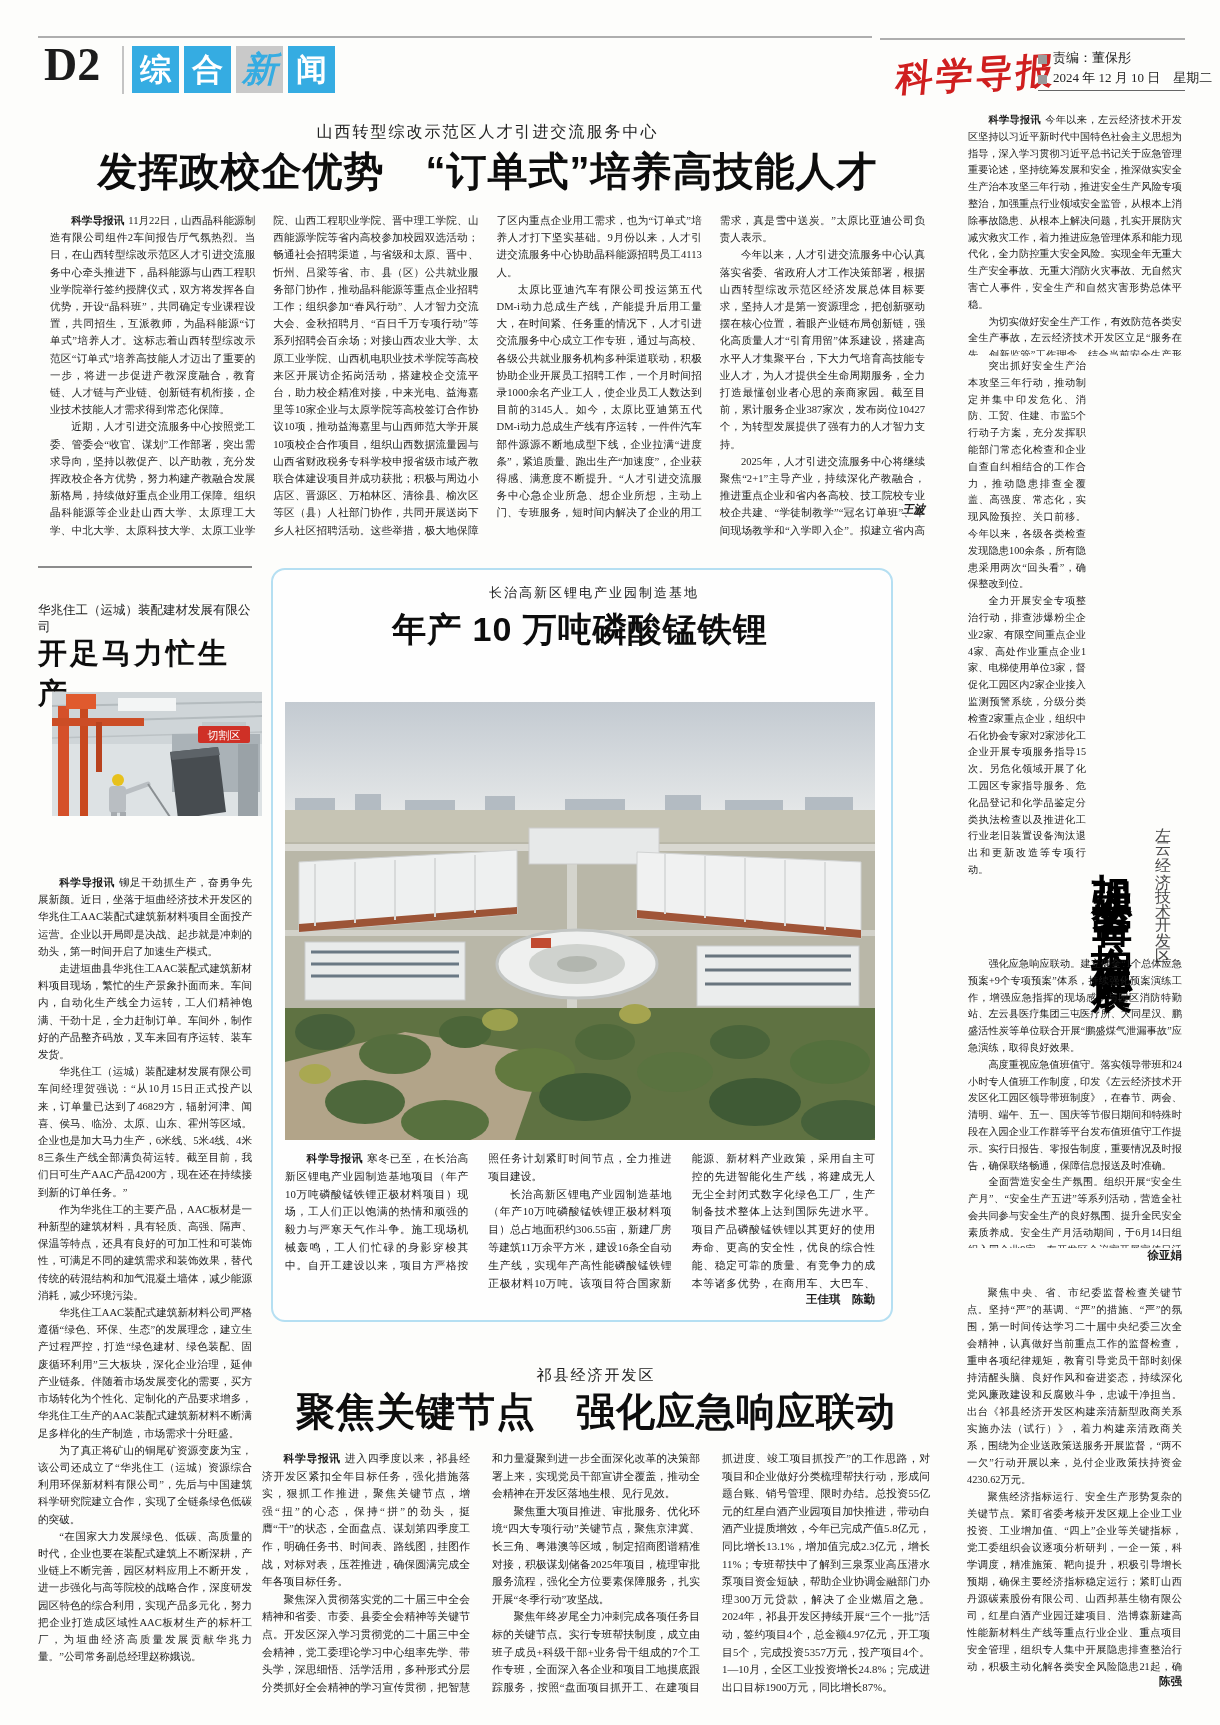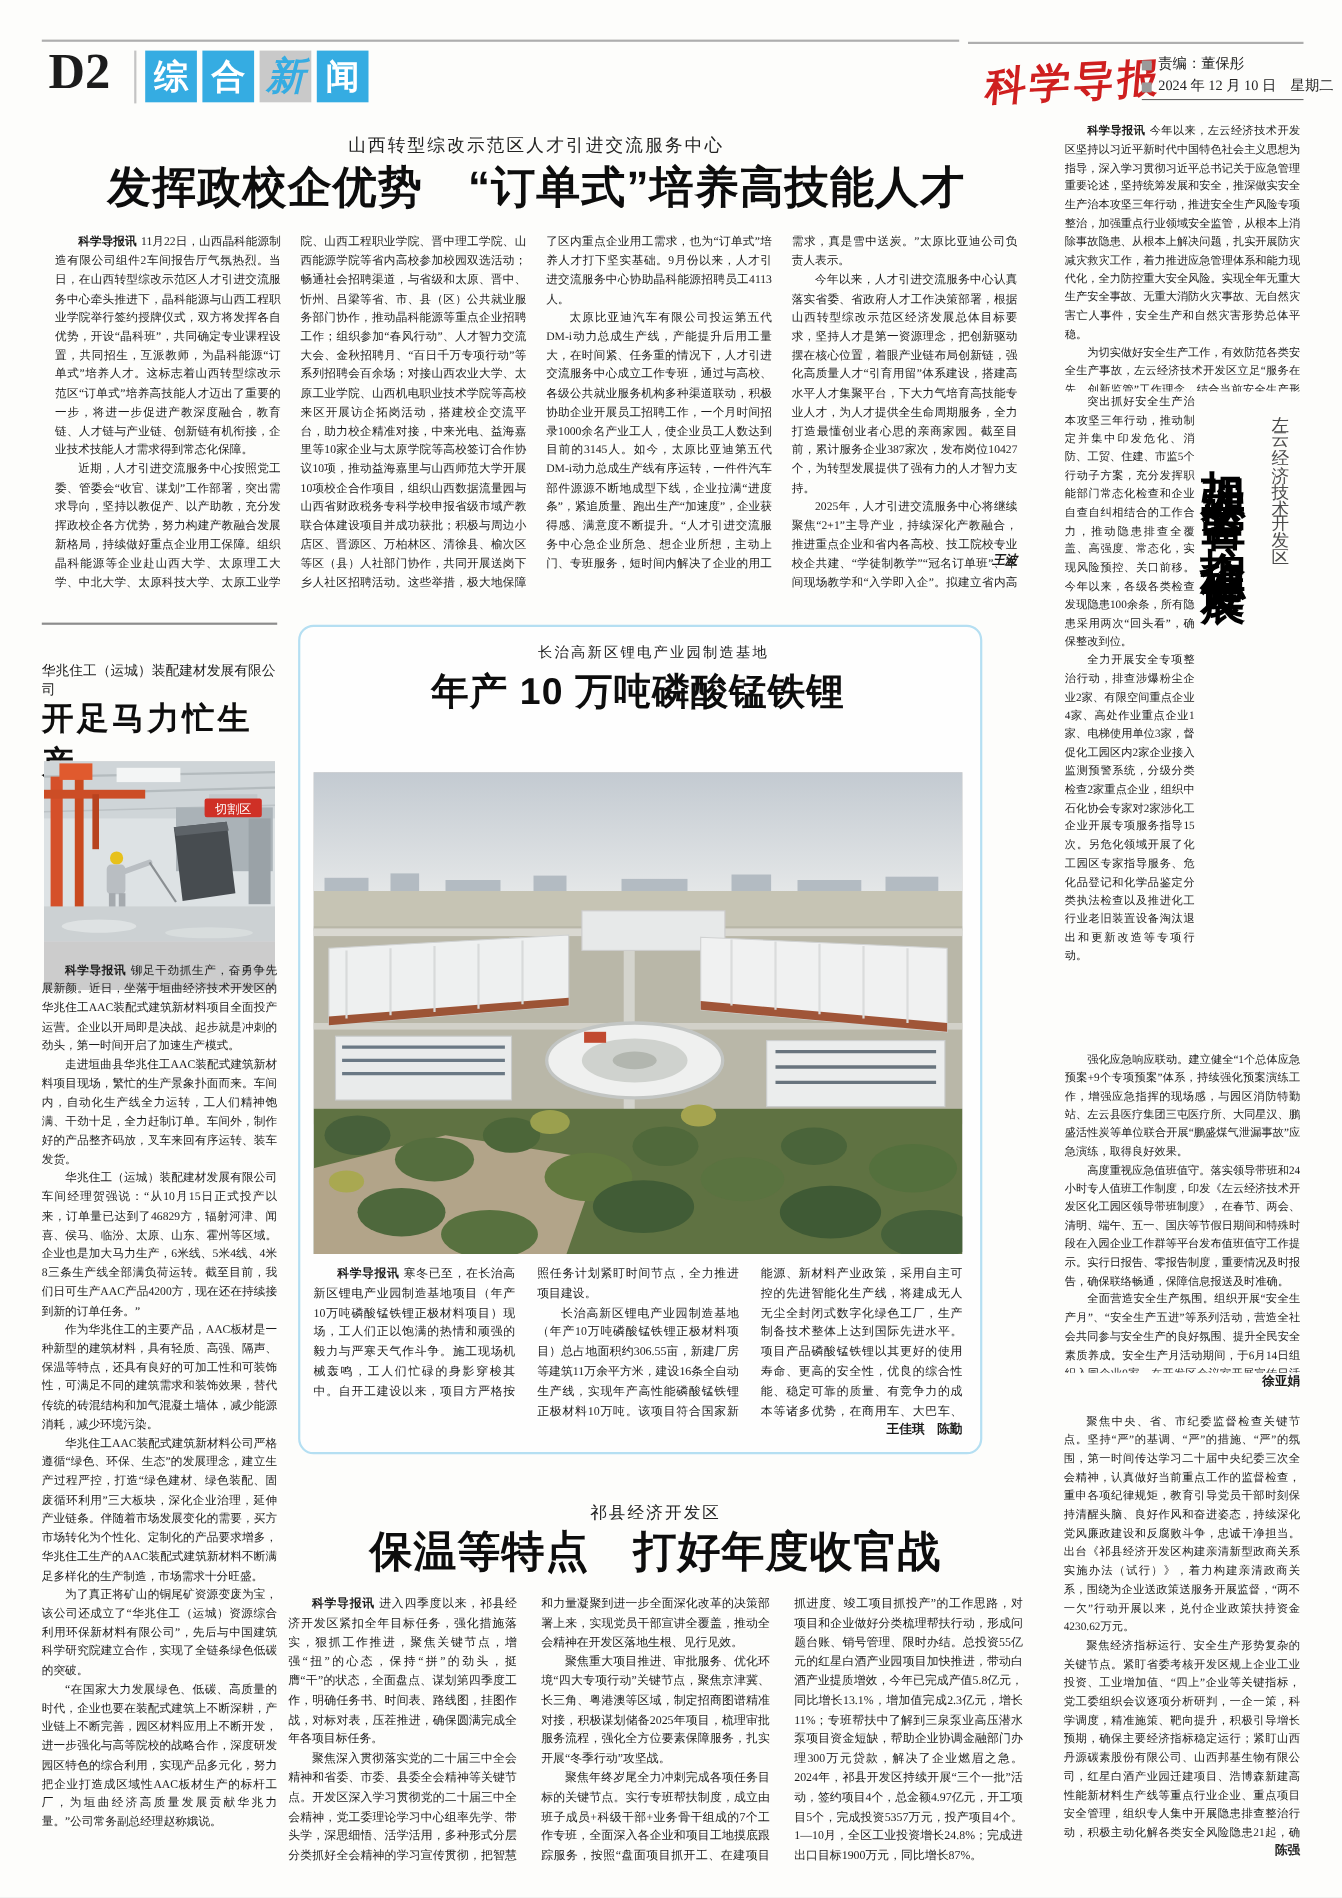--- a/index.html
+++ b/index.html
@@ -79,21 +79,21 @@
     <p>今年以来，人才引进交流服务中心认真落实省委、省政府人才工作决策部署，根据山西转型综改示范区经济发展总体目标要求，坚持人才是第一资源理念，把创新驱动摆在核心位置，着眼产业链布局创新链，强化高质量人才“引育用留”体系建设，搭建高水平人才集聚平台，下大力气培育高技能专业人才，为人才提供全生命周期服务，全力打造最懂创业者心思的亲商家园。截至目前，累计服务企业387家次，发布岗位10427个，为转型发展提供了强有力的人才智力支持。</p>
     <p>2025年，人才引进交流服务中心将继续聚焦“2+1”主导产业，持续深化产教融合，推进重点企业和省内各高校、技工院校专业校企共建、“学徒制教学”“冠名订单班”、车间现场教学和“入学即入企”。拟建立省内高校“山西转型综改示范区人才驿站”5家、省外“引才工作站”1家，注重发挥院校学生就业指导中心人才引进窗口作用，拓宽引才渠道，保障企业用工。同时，着力构建高质量人才培养体系，制定完善相关政策，全方位做好人才服务工作，赋能山西转型综改示范区经济高质量发展。</p>
   </div>
   <div class="abs byline" style="left:850px;top:502px;width:75px;font-style:italic;">王波</div>
 
   <div class="abs body-text side-text" style="left:968px;top:112px;width:214px;height:244px;">
     <p><b class="lead">科学导报讯</b><span>今年以来，左云经济技术开发区坚持以习近平新时代中国特色社会主义思想为指导，深入学习贯彻习近平总书记关于应急管理重要论述，坚持统筹发展和安全，推深做实安全生产治本攻坚三年行动，推进安全生产风险专项整治，加强重点行业领域安全监管，从根本上消除事故隐患、从根本上解决问题，扎实开展防灾减灾救灾工作，着力推进应急管理体系和能力现代化，全力防控重大安全风险。实现全年无重大生产安全事故、无重大消防火灾事故、无自然灾害亡人事件，安全生产和自然灾害形势总体平稳。</span></p>
     <p>为切实做好安全生产工作，有效防范各类安全生产事故，左云经济技术开发区立足“服务在先、创新监管”工作理念，结合当前安全生产形势，聚焦热点、难点问题，在安全领域督查、安全隐患排查、安全知识宣传等方面认真履职，精准发力，多措并举强化安全生产领域监督执纪问责，以强有力的监督为开发区企业安全生产保驾护航。</p>
   </div>
 
-  <div class="abs" style="left:968px;top:358px;width:216px;height:592px;display:flex;">
+  <div class="abs" style="left:968px;top:358px;width:216px;height:592px;display:flex;align-items:flex-end;">
     <div class="body-text side-text" style="width:118px;height:592px;">
       <p>突出抓好安全生产治本攻坚三年行动，推动制定并集中印发危化、消防、工贸、住建、市监5个行动子方案，充分发挥职能部门常态化检查和企业自查自纠相结合的工作合力，推动隐患排查全覆盖、高强度、常态化，实现风险预控、关口前移。今年以来，各级各类检查发现隐患100余条，所有隐患采用两次“回头看”，确保整改到位。</p>
       <p>全力开展安全专项整治行动，排查涉爆粉尘企业2家、有限空间重点企业4家、高处作业重点企业1家、电梯使用单位3家，督促化工园区内2家企业接入监测预警系统，分级分类检查2家重点企业，组织中石化协会专家对2家涉化工企业开展专项服务指导15次。另危化领域开展了化工园区专家指导服务、危化品登记和化学品鉴定分类执法检查以及推进化工行业老旧装置设备淘汰退出和更新改造等专项行动。</p>
     </div>
     <div style="width:66px;padding-top:36px;">
       <div class="v-head">加强安全监管</div>
       <div class="v-head" style="margin-top:26px;">护企稳健发展</div>
     </div>
     <div style="width:30px;padding-top:8px;">
       <div class="v-kicker">左云经济技术开发区</div>
@@ -104,21 +104,21 @@
     <p>强化应急响应联动。建立健全“1个总体应急预案+9个专项预案”体系，持续强化预案演练工作，增强应急指挥的现场感，与园区消防特勤站、左云县医疗集团三屯医疗所、大同星汉、鹏盛活性炭等单位联合开展“鹏盛煤气泄漏事故”应急演练，取得良好效果。</p>
     <p>高度重视应急值班值守。落实领导带班和24小时专人值班工作制度，印发《左云经济技术开发区化工园区领导带班制度》，在春节、两会、清明、端午、五一、国庆等节假日期间和特殊时段在入园企业工作群等平台发布值班值守工作提示。实行日报告、零报告制度，重要情况及时报告，确保联络畅通，保障信息报送及时准确。</p>
     <p>全面营造安全生产氛围。组织开展“安全生产月”、“安全生产五进”等系列活动，营造全社会共同参与安全生产的良好氛围、提升全民安全素质养成。安全生产月活动期间，于6月14日组织入园企业9家，在开发区会议室开展宣传日活动，为广大市民统一提供政策法规、安全管理、应急救援、防灾减灾救灾等方面的咨询与服务。此外，还开展“畅通生命通道”全域亮屏行动、应急演练、警示教育以及安全文化“五进”活动。通过一系列活动，在全区大力营造浓厚安全氛围，提升公众安全意识和自救能力。</p>
   </div>
   <div class="abs byline" style="left:1090px;top:1248px;width:92px;">徐亚娟</div>
 
   <div class="abs rule" style="left:38px;top:566px;width:214px;background:#8c8c8c;"></div>
   <div class="abs" style="left:38px;top:602px;width:214px;font-size:12.5px;letter-spacing:0;font-family:'Liberation Sans',sans-serif;">华兆住工（运城）装配建材发展有限公司</div>
   <div class="abs headline" style="left:38px;top:634px;width:214px;font-size:29px;text-align:left;letter-spacing:3px;">开足马力忙生产</div>
 
-  <div class="abs photo-frame" style="left:40px;top:692px;width:210px;height:208px;">
+  <div class="abs photo-frame" style="left:52px;top:692px;width:210px;height:124px;">
     <svg width="210" height="164" viewBox="0 0 210 164">
       <rect width="210" height="164" fill="#dde2e4"></rect>
       <rect width="210" height="52" fill="#cfd5d8"></rect>
       <line x1="0" y1="14" x2="210" y2="10" stroke="#b4bbbe" stroke-width="2"></line>
       <line x1="0" y1="30" x2="210" y2="24" stroke="#b4bbbe" stroke-width="2"></line>
       <line x1="0" y1="46" x2="210" y2="40" stroke="#bcc2c5" stroke-width="1.5"></line>
       <rect x="66" y="6" width="58" height="13" fill="#f3f5f5"></rect>
       <rect x="120" y="42" width="88" height="58" fill="#aab2b7"></rect>
       <rect x="150" y="30" width="44" height="18" fill="#c2c8cb"></rect>
       <rect x="186" y="52" width="20" height="78" fill="#9aa2a7"></rect>
@@ -254,21 +254,21 @@
   </div>
 
   <div class="abs body-text cap-text" style="left:285px;top:1150px;width:590px;height:160px;">
     <p><b class="lead">科学导报讯</b><span>寒冬已至，在长治高新区锂电产业园制造基地项目（年产10万吨磷酸锰铁锂正极材料项目）现场，工人们正以饱满的热情和顽强的毅力与严寒天气作斗争。施工现场机械轰鸣，工人们忙碌的身影穿梭其中。自开工建设以来，项目方严格按照任务计划紧盯时间节点，全力推进项目建设。</span></p>
     <p>长治高新区锂电产业园制造基地（年产10万吨磷酸锰铁锂正极材料项目）总占地面积约306.55亩，新建厂房等建筑11万余平方米，建设16条全自动生产线，实现年产高性能磷酸锰铁锂正极材料10万吨。该项目符合国家新能源、新材料产业政策，采用自主可控的先进智能化生产线，将建成无人无尘全封闭式数字化绿色工厂，生产制备技术整体上达到国际先进水平。项目产品磷酸锰铁锂以其更好的使用寿命、更高的安全性，优良的综合性能、稳定可靠的质量、有竞争力的成本等诸多优势，在商用车、大巴车、储能等领域占有着主要市场，迎合车用动力电池及储能电池等多方面应用场景，市场前景广阔。</p>
 
   </div>
   <div class="abs byline" style="left:735px;top:1292px;width:140px;">王佳琪　陈勤</div>
 
   <div class="abs kicker" style="left:262px;top:1366px;width:668px;font-size:15px;">祁县经济开发区</div>
-  <div class="abs headline" style="left:262px;top:1388px;width:668px;font-size:39px;line-height:48px;">保温等特点　打好年度收官战</div>
+  <div class="abs headline" style="left:262px;top:1388px;width:668px;font-size:39px;line-height:48px;">聚焦关键节点　强化应急响应联动</div>
 
   <div class="abs body-text q-body" style="left:262px;top:1450px;width:668px;height:268px;">
     <p><b class="lead">科学导报讯</b><span>进入四季度以来，祁县经济开发区紧扣全年目标任务，强化措施落实，狠抓工作推进，聚焦关键节点，增强“扭”的心态，保持“拼”的劲头，挺膺“干”的状态，全面盘点、谋划第四季度工作，明确任务书、时间表、路线图，挂图作战，对标对表，压茬推进，确保圆满完成全年各项目标任务。</span></p>
     <p>聚焦深入贯彻落实党的二十届三中全会精神和省委、市委、县委全会精神等关键节点。开发区深入学习贯彻党的二十届三中全会精神，党工委理论学习中心组率先学、带头学，深思细悟、活学活用，多种形式分层分类抓好全会精神的学习宣传贯彻，把智慧和力量凝聚到进一步全面深化改革的决策部署上来，实现党员干部宣讲全覆盖，推动全会精神在开发区落地生根、见行见效。</p>
     <p>聚焦重大项目推进、审批服务、优化环境“四大专项行动”关键节点，聚焦京津冀、长三角、粤港澳等区域，制定招商图谱精准对接，积极谋划储备2025年项目，梳理审批服务流程，强化全方位要素保障服务，扎实开展“冬季行动”攻坚战。</p>
     <p>聚焦年终岁尾全力冲刺完成各项任务目标的关键节点。实行专班帮扶制度，成立由班子成员+科级干部+业务骨干组成的7个工作专班，全面深入各企业和项目工地摸底跟踪服务，按照“盘面项目抓开工、在建项目抓进度、竣工项目抓投产”的工作思路，对项目和企业做好分类梳理帮扶行动，形成问题台账、销号管理、限时办结。总投资55亿元的红星白酒产业园项目加快推进，带动白酒产业提质增效，今年已完成产值5.8亿元，同比增长13.1%，增加值完成2.3亿元，增长11%；专班帮扶中了解到三泉泵业高压潜水泵项目资金短缺，帮助企业协调金融部门办理300万元贷款，解决了企业燃眉之急。2024年，祁县开发区持续开展“三个一批”活动，签约项目4个，总金额4.97亿元，开工项目5个，完成投资5357万元，投产项目4个。1—10月，全区工业投资增长24.8%；完成进出口目标1900万元，同比增长87%。</p>
   </div>
 
   <div class="abs body-text q-col4" style="left:967px;top:1284px;width:215px;height:388px;">
     <p>聚焦中央、省、市纪委监督检查关键节点。坚持“严”的基调、“严”的措施、“严”的氛围，第一时间传达学习二十届中央纪委三次全会精神，认真做好当前重点工作的监督检查，重申各项纪律规矩，教育引导党员干部时刻保持清醒头脑、良好作风和奋进姿态，持续深化党风廉政建设和反腐败斗争，忠诚干净担当。出台《祁县经济开发区构建亲清新型政商关系实施办法（试行）》，着力构建亲清政商关系，围绕为企业送政策送服务开展监督，“两不一欠”行动开展以来，兑付企业政策扶持资金4230.62万元。</p>

